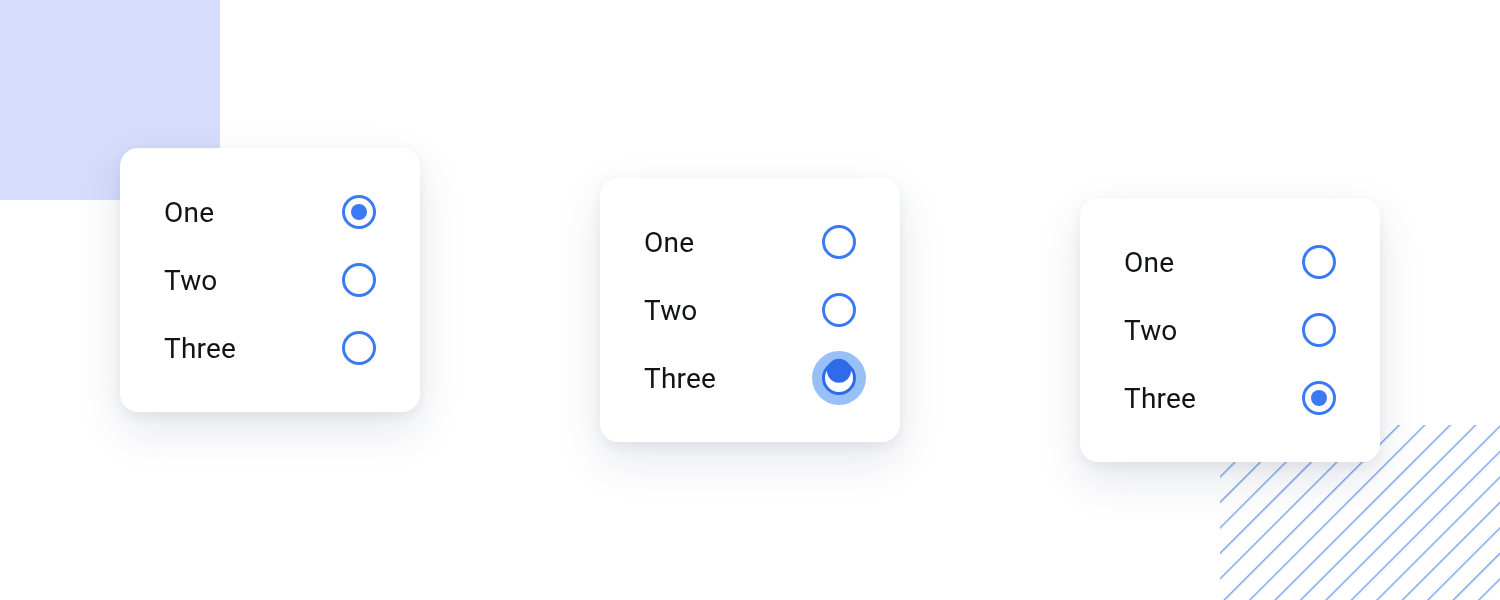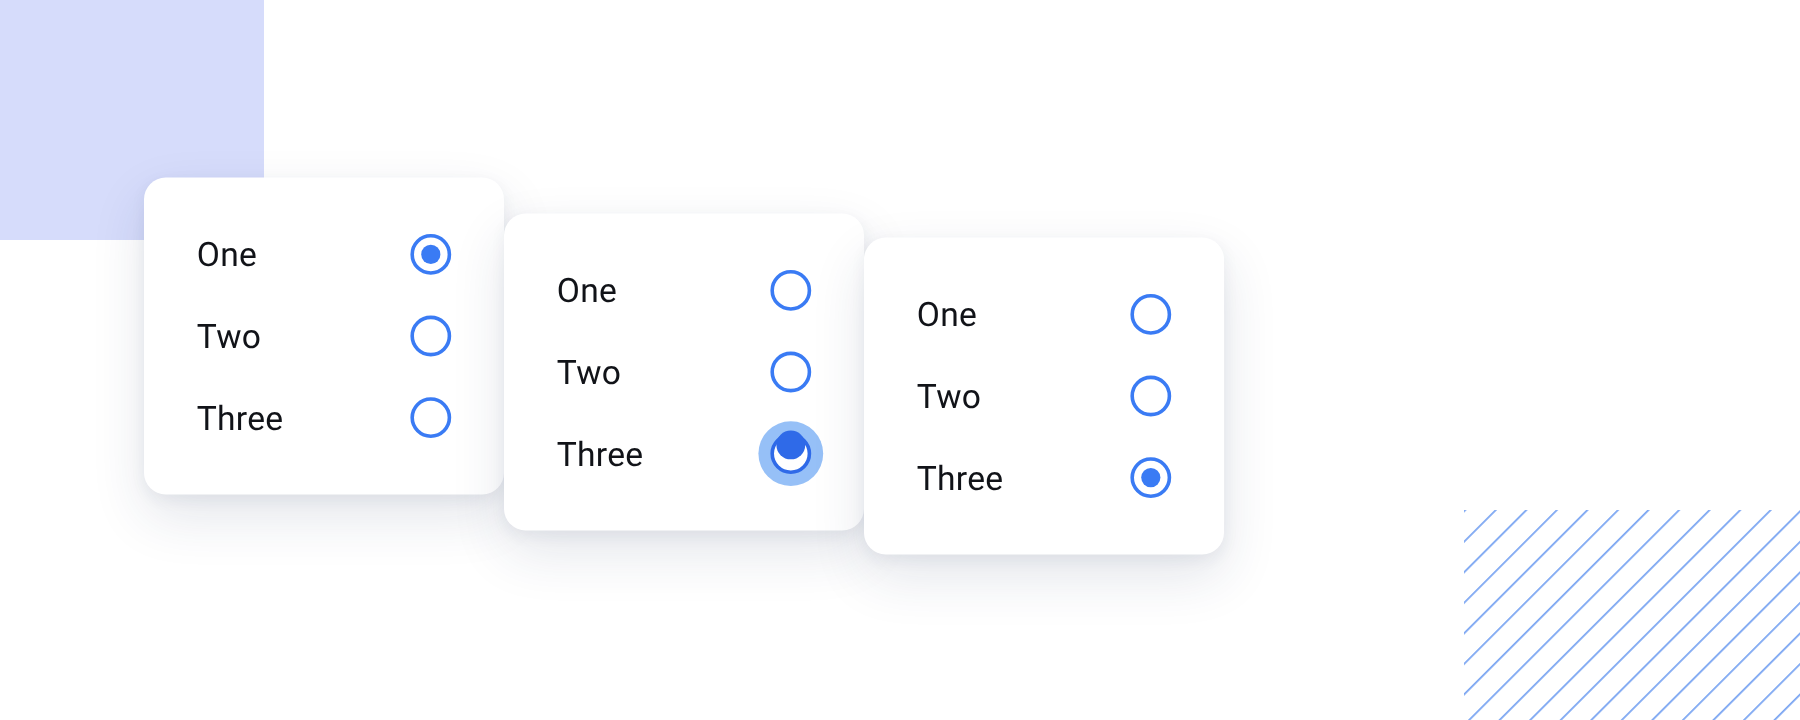--- a/index.html
+++ b/index.html
@@ -28,22 +28,24 @@
     height: 175px;
     z-index: 0;
     overflow: hidden;
   }
   .bg-stripes svg { display: block; }
   .stage {
     position: absolute;
     inset: 0;
     display: flex;
     align-items: center;
+    justify-content: space-between;
     padding: 0 120px;
     z-index: 1;
+    gap: 16px;
   }
   .card {
     width: 300px;
     background: #ffffff;
     border-radius: 18px;
     box-shadow: 0 18px 45px rgba(30, 50, 90, 0.12), 0 4px 12px rgba(30, 50, 90, 0.06);
     padding: 44px 44px;
   }
   .row {
     display: flex;

